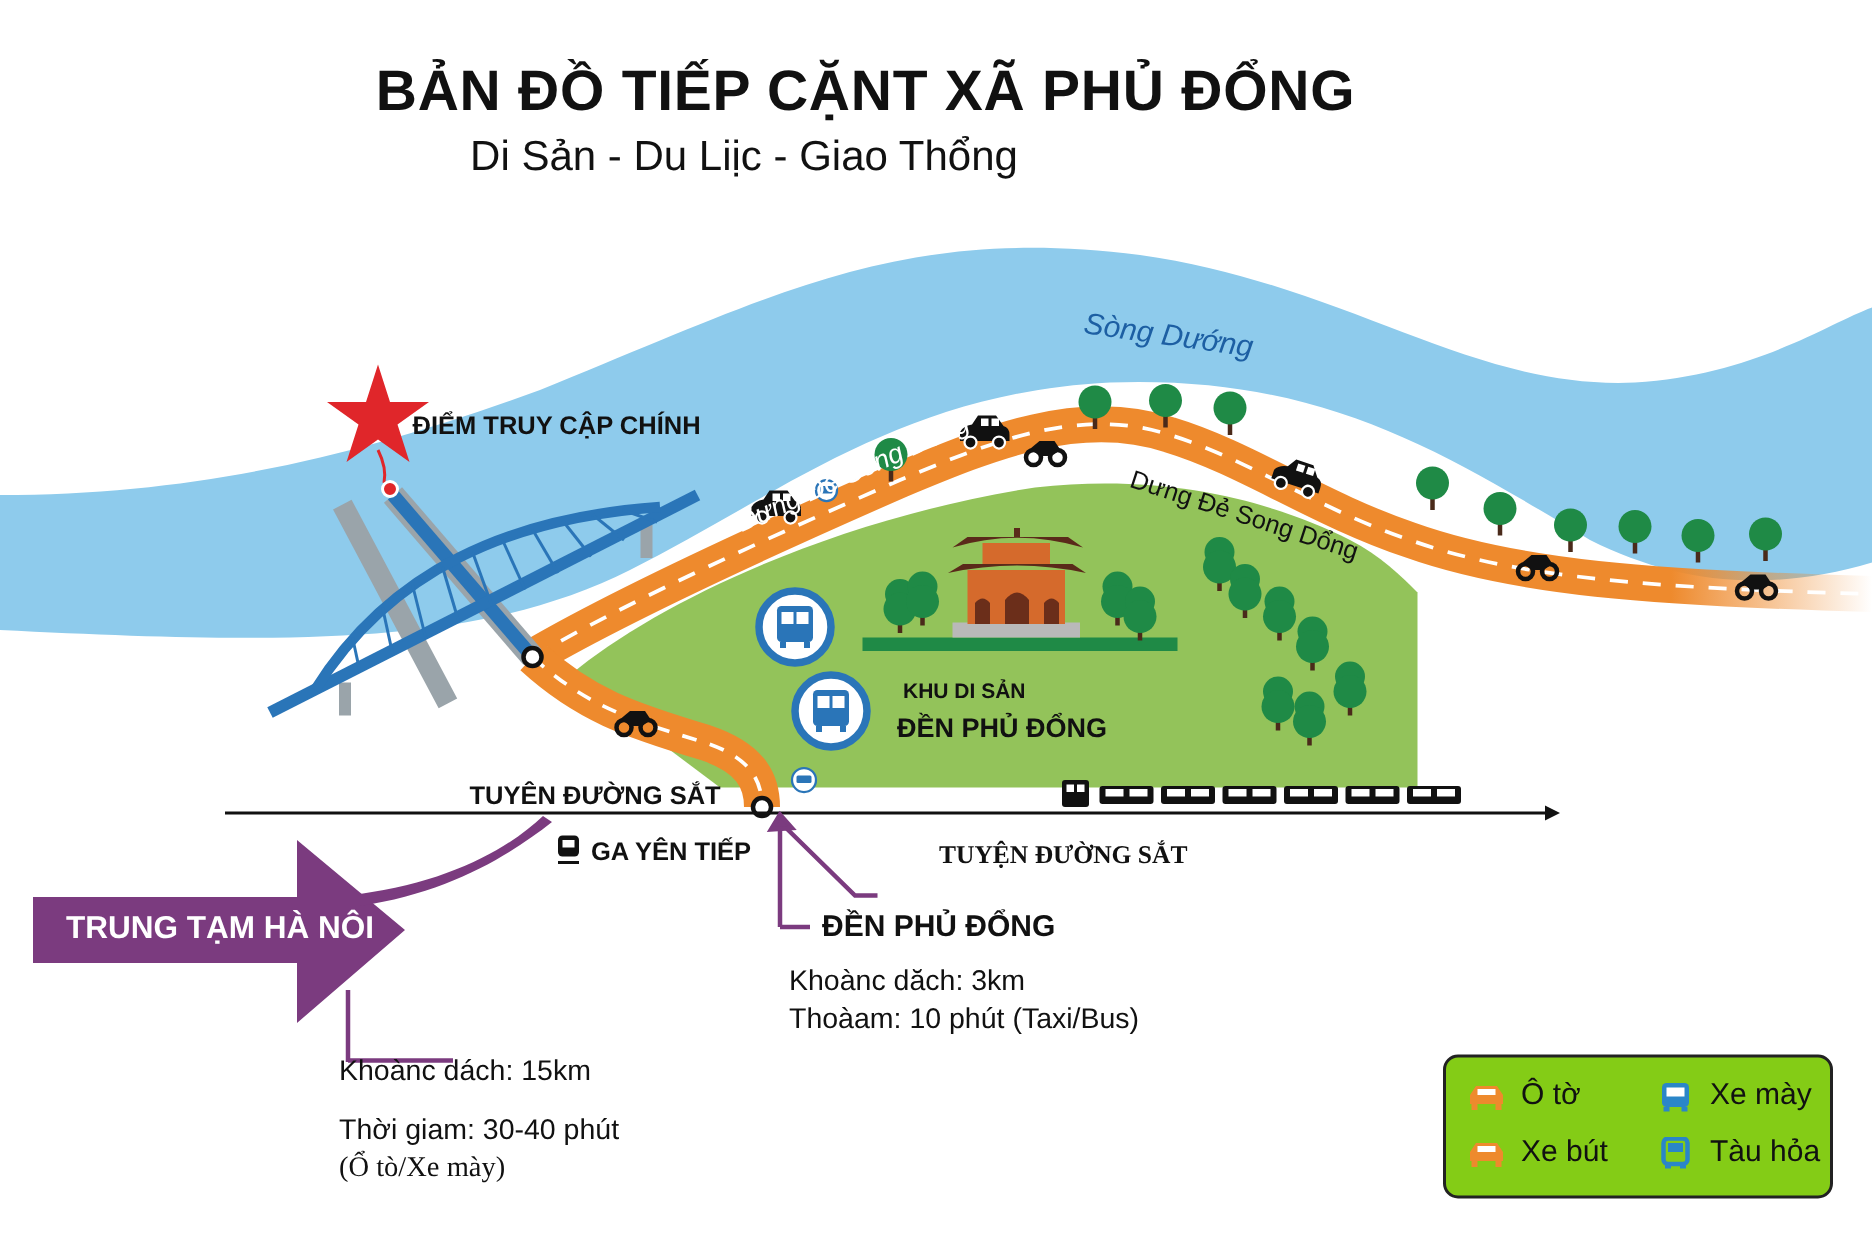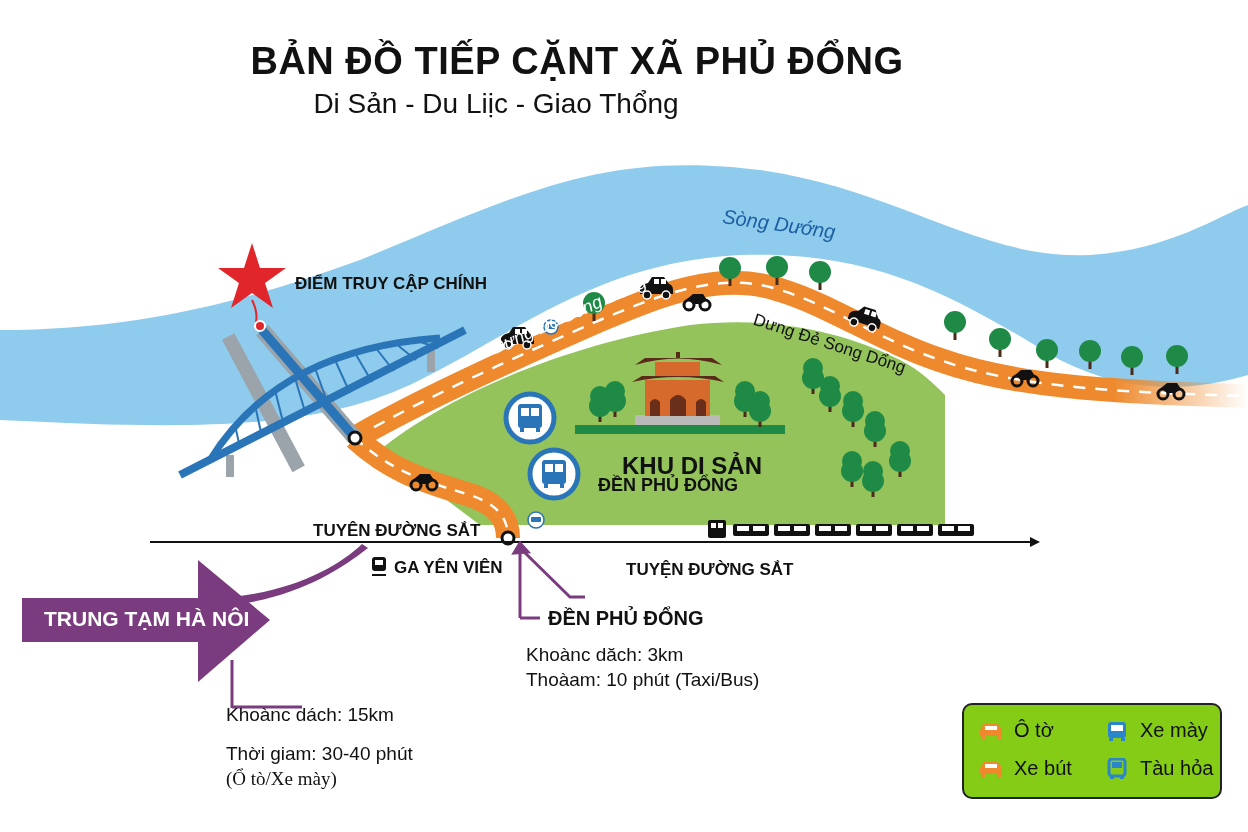--- a/index.html
+++ b/index.html
@@ -210,30 +210,30 @@
     <rect x="372" y="557" width="14" height="14" rx="3" fill="#111"></rect>
     <rect x="375" y="560" width="8" height="5" fill="#fff"></rect>
     <line x1="372" y1="575" x2="386" y2="575" stroke="#111" stroke-width="2"></line>
   </g>
 </svg>
 
 <div class="abs title">BẢN ĐỒ TIẾP CẶNT XÃ PHỦ ĐỔNG</div>
 <div class="abs subtitle">Di Sản - Du Liịc - Giao Thổng</div>
 
 <div class="abs" style="left:722px;top:213px;font-size:20px;font-style:italic;color:#1d5fa3;transform:rotate(8deg);">Sòng Dướng</div>
-<div class="abs label" style="left:295px;top:274px;">ĐIỂM TRUY CẬP CHÍNH</div>
+<div class="abs label" style="left:275px;top:274px;">ĐIỂM TRUY CẬP CHÍNH</div>
 <div class="abs" style="left:488px;top:340px;font-size:18px;font-style:italic;color:#fff;transform:rotate(-24deg);transform-origin:left top;white-space:nowrap;">Đưng Đẻ Song Đổng</div>
 <div class="abs" style="left:757px;top:310px;font-size:17px;color:#111;transform:rotate(18deg);transform-origin:left top;white-space:nowrap;">Dưng Đẻ Song Dổng</div>
 
-<div class="abs label" style="left:602px;top:452px;font-size:24px;margin-left:20px;">KHU DI SẢN</div>
+<div class="abs label" style="left:602px;top:452px;font-size:14px;">KHU DI SẢN</div>
 <div class="abs label" style="left:598px;top:475px;font-size:18px;">ĐỀN PHỦ ĐỔNG</div>
 
 <div class="abs label" style="left:313px;top:521px;">TUYÊN ĐƯỜNG SẮT</div>
-<div class="abs label" style="left:626px;top:560px;">TUYỆN ĐƯỜNG SẮT</div>
-<div class="abs label" style="left:394px;top:558px;">GA YÊN VIÊN</div>
+<div class="abs label" style="left:626px;top:560px;font-family:Liberation Serif, serif;">TUYỆN ĐƯỜNG SẮT</div>
+<div class="abs label" style="left:394px;top:558px;">GA YÊN TIẾP</div>
 
 <div class="abs hanoi-label">TRUNG TẠM HÀ NÔI</div>
 
 <div class="abs big-label" style="left:548px;top:607px;">ĐỀN PHỦ ĐỔNG</div>
 <div class="abs info" style="left:526px;top:643px;">Khoànc dăch: 3km</div>
 <div class="abs info" style="left:526px;top:668px;">Thoàam: 10 phút (Taxi/Bus)</div>
 
 <div class="abs info" style="left:226px;top:703px;">Khoànc dách: 15km</div>
 <div class="abs info" style="left:226px;top:742px;">Thời giam: 30-40 phút</div>
 <div class="abs info" style="left:226px;top:767px;font-family:Liberation Serif, serif;">(Ổ tò/Xe mày)</div>

